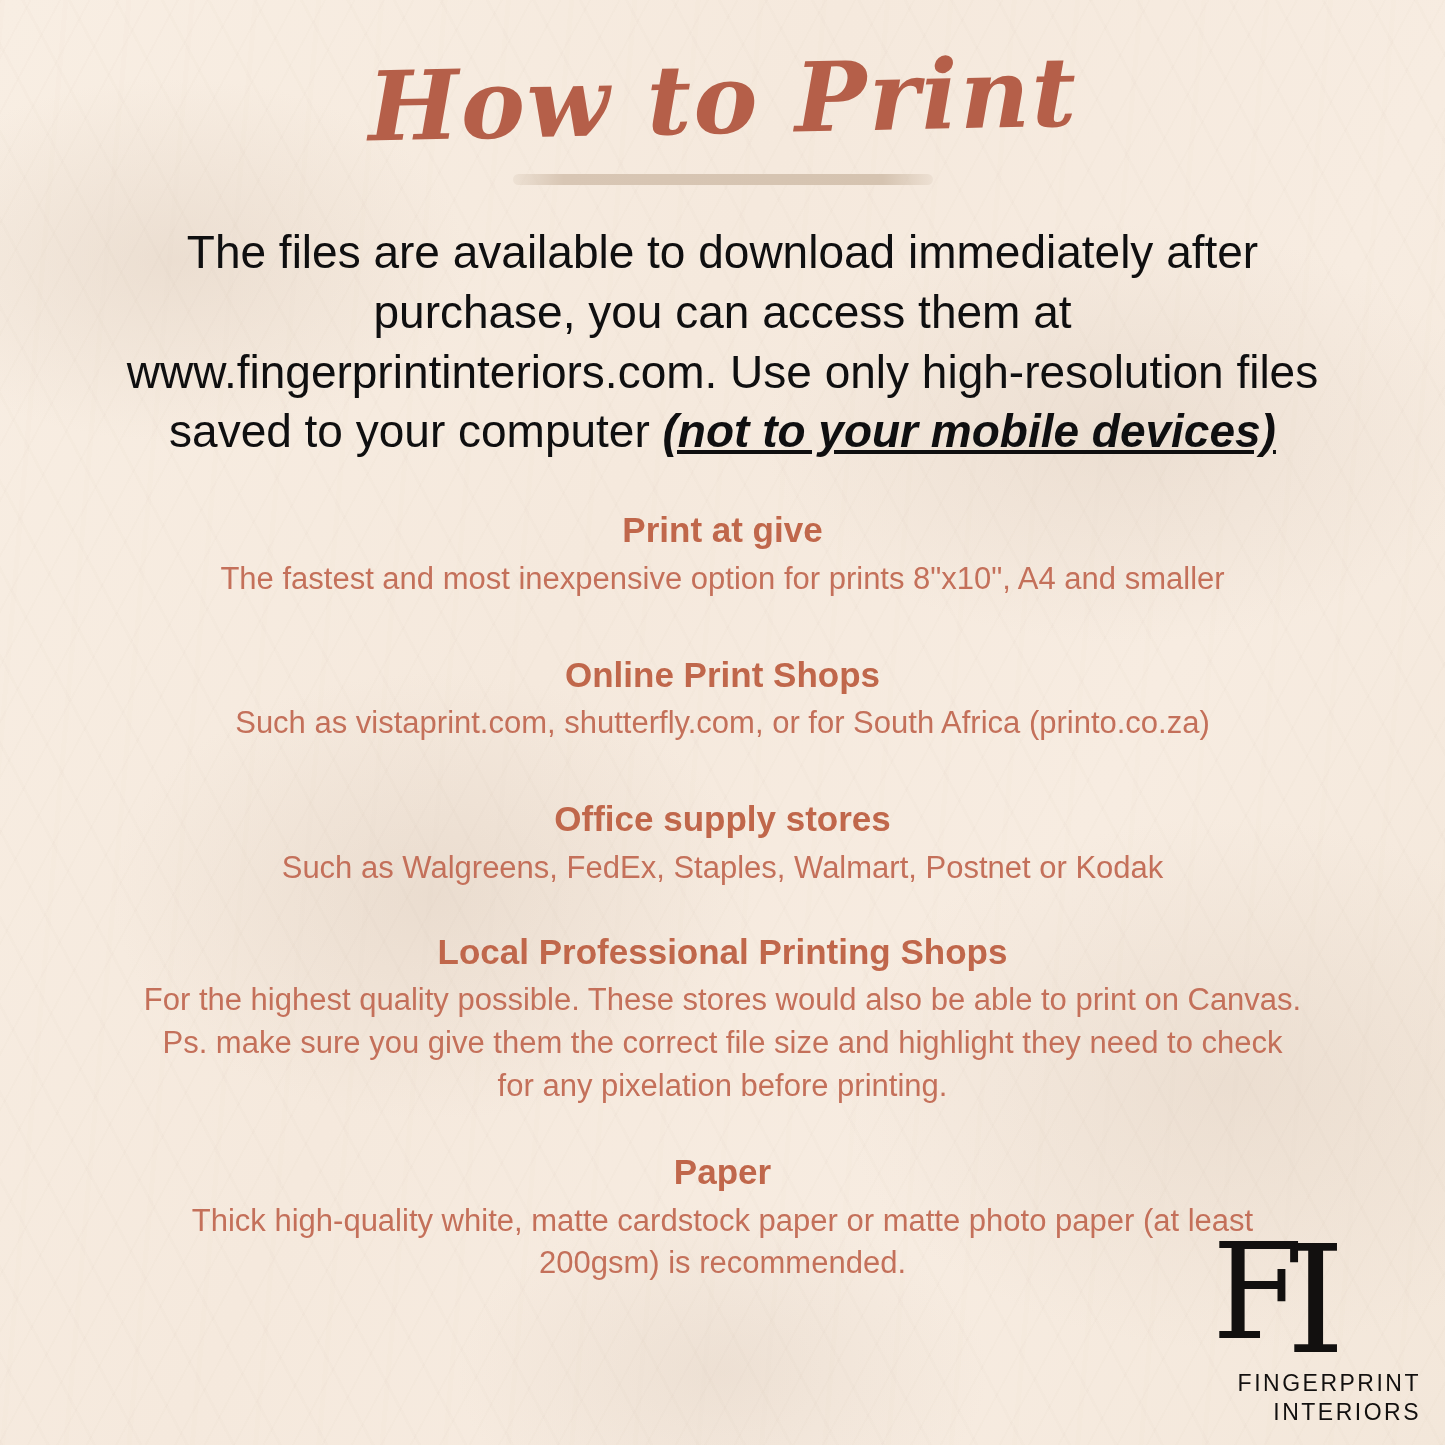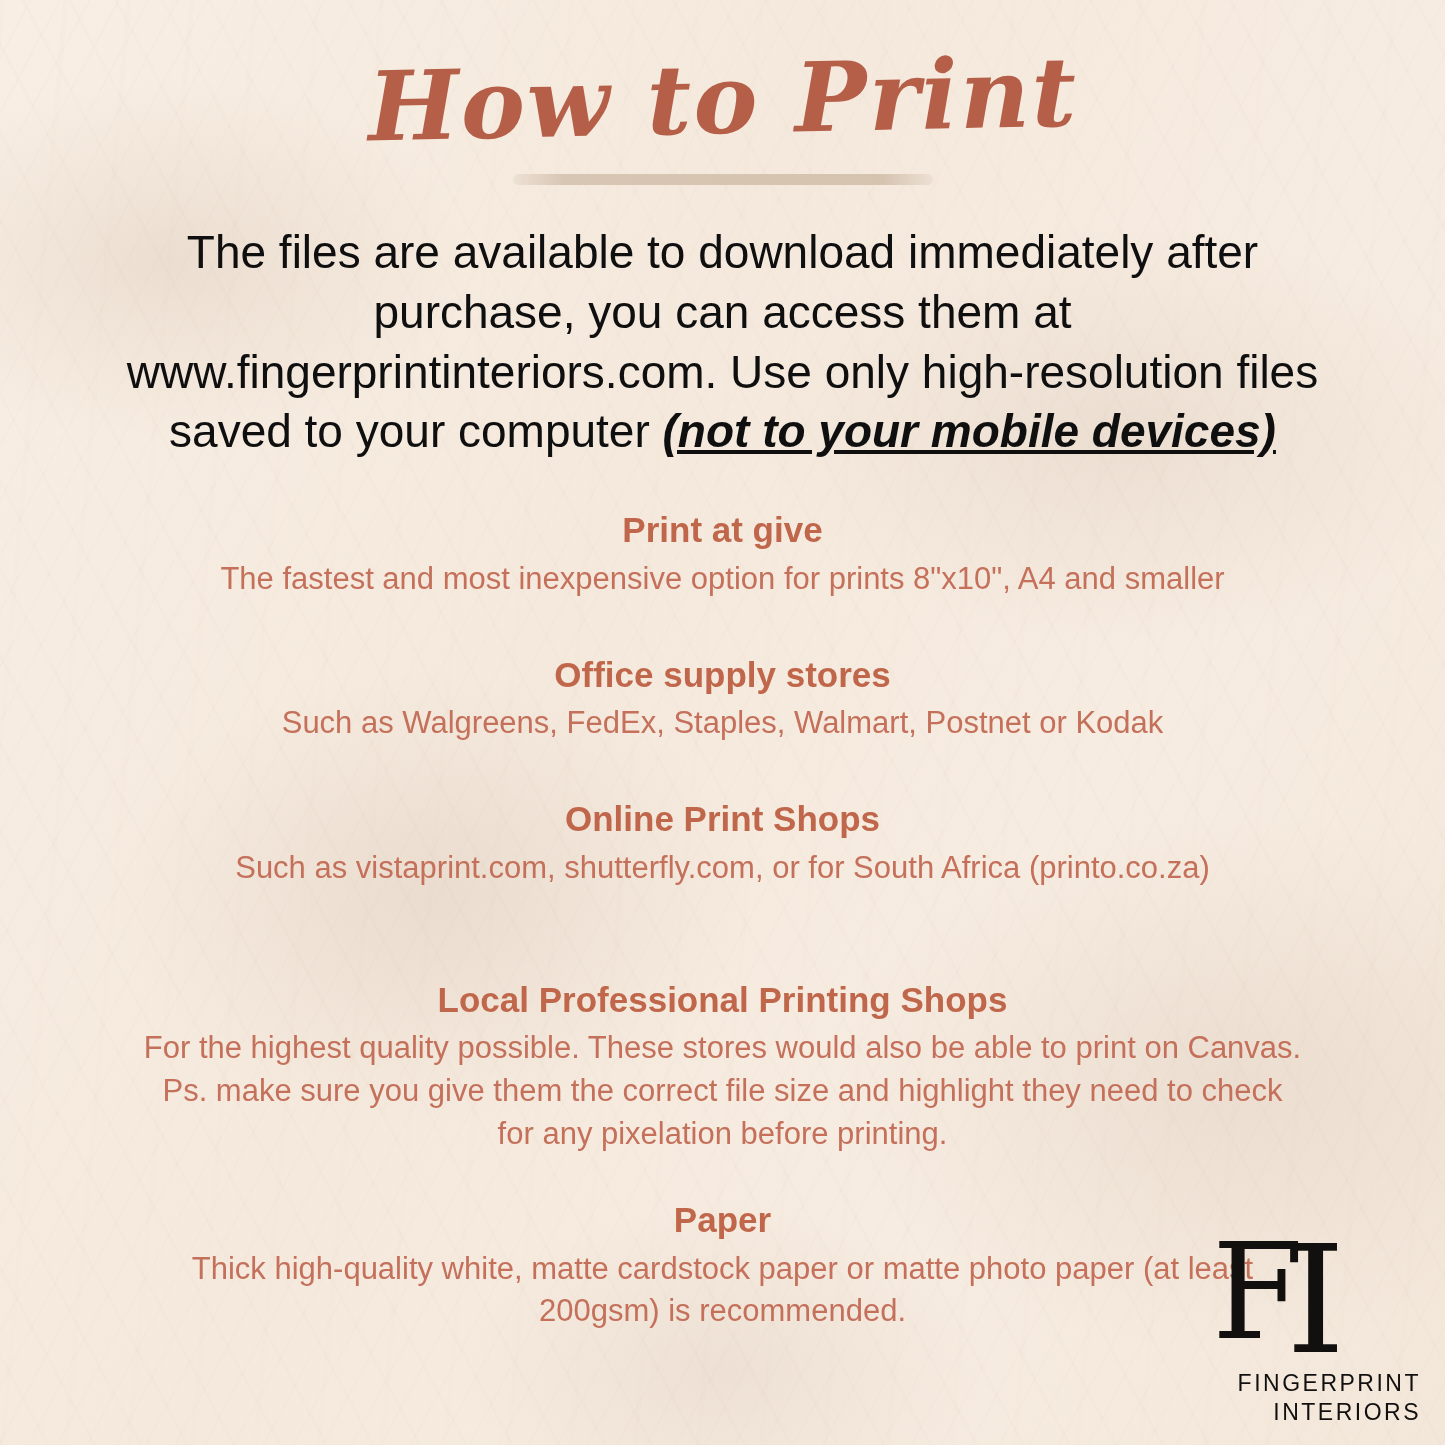--- a/index.html
+++ b/index.html
@@ -89,21 +89,21 @@
   .section-body {
     color: #c4705a;
     font-size: 31px;
     line-height: 1.38;
     max-width: 1160px;
     margin: 0 auto;
   }
   .sec-home { margin-top: 46px; }
   .sec-office { margin-top: 52px; }
   .sec-online { margin-top: 52px; }
-  .sec-local { margin-top: 88px; }
+  .sec-local { margin-top: 40px; }
   .sec-paper { }
 
   .logo {
     position: absolute;
     right: 24px;
     bottom: 24px;
     z-index: 3;
     width: 215px;
     height: 190px;
   }
@@ -154,28 +154,28 @@
 
     <div class="intro">
       <span>The files are available to download immediately after purchase, you can access them at www.fingerprintinteriors.com. Use only high-resolution files saved to your computer </span><span class="emph">(not to your mobile devices)</span>
     </div>
 
     <div class="section sec-home">
       <div class="section-heading">Print at give</div>
       <div class="section-body">The fastest and most inexpensive option for prints 8"x10", A4 and smaller</div>
     </div>
 
+    <div class="section sec-online">
+      <div class="section-heading">Online Print Shops</div>
+      <div class="section-body">Such as vistaprint.com, shutterfly.com, or for South Africa (printo.co.za)</div>
+    </div>
+
     <div class="section sec-office">
       <div class="section-heading">Office supply stores</div>
       <div class="section-body">Such as Walgreens, FedEx, Staples, Walmart, Postnet or Kodak</div>
-    </div>
-
-    <div class="section sec-online">
-      <div class="section-heading">Online Print Shops</div>
-      <div class="section-body">Such as vistaprint.com, shutterfly.com, or for South Africa (printo.co.za)</div>
     </div>
 
     <div class="section sec-local">
       <div class="section-heading">Local Professional Printing Shops</div>
       <div class="section-body">For the highest quality possible. These stores would also be able to print on Canvas.
 Ps. make sure you give them the correct file size and highlight they need to check for any pixelation before printing.</div>
     </div>
 
     <div class="section sec-paper">
       <div class="section-heading">Paper</div>

